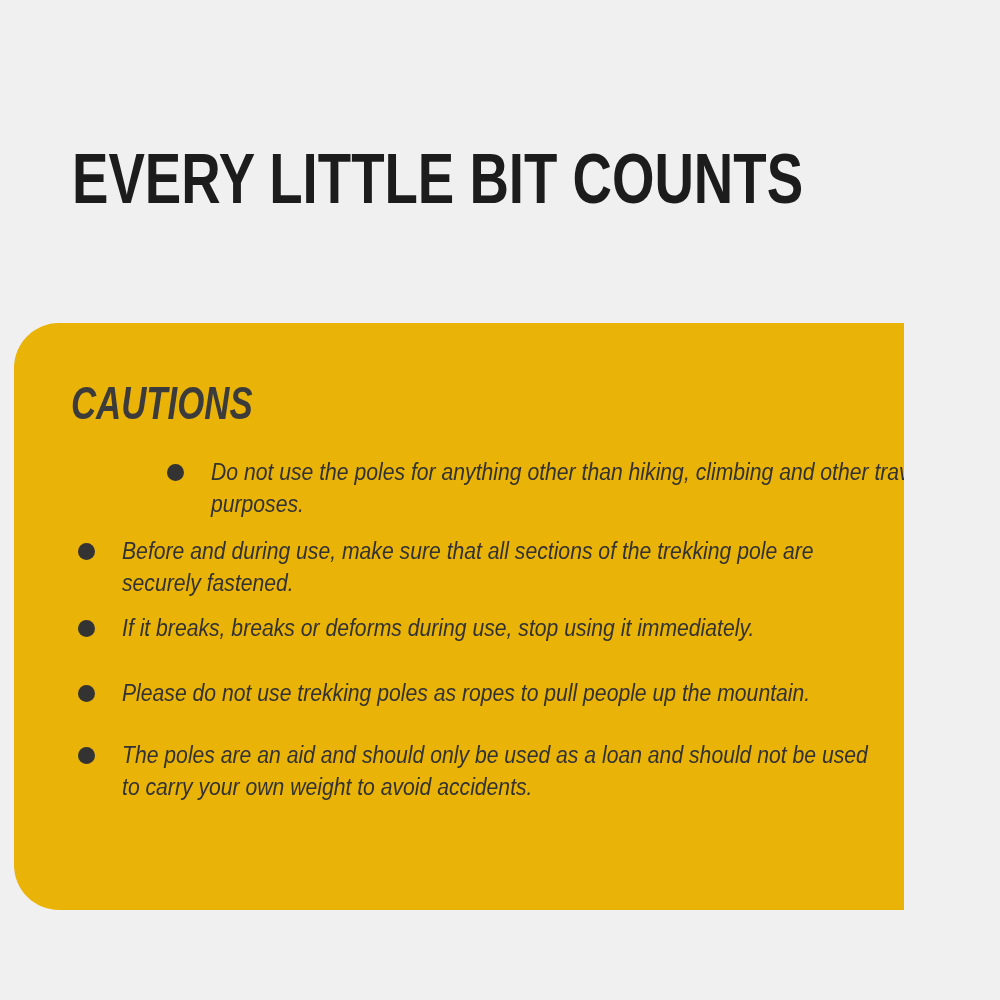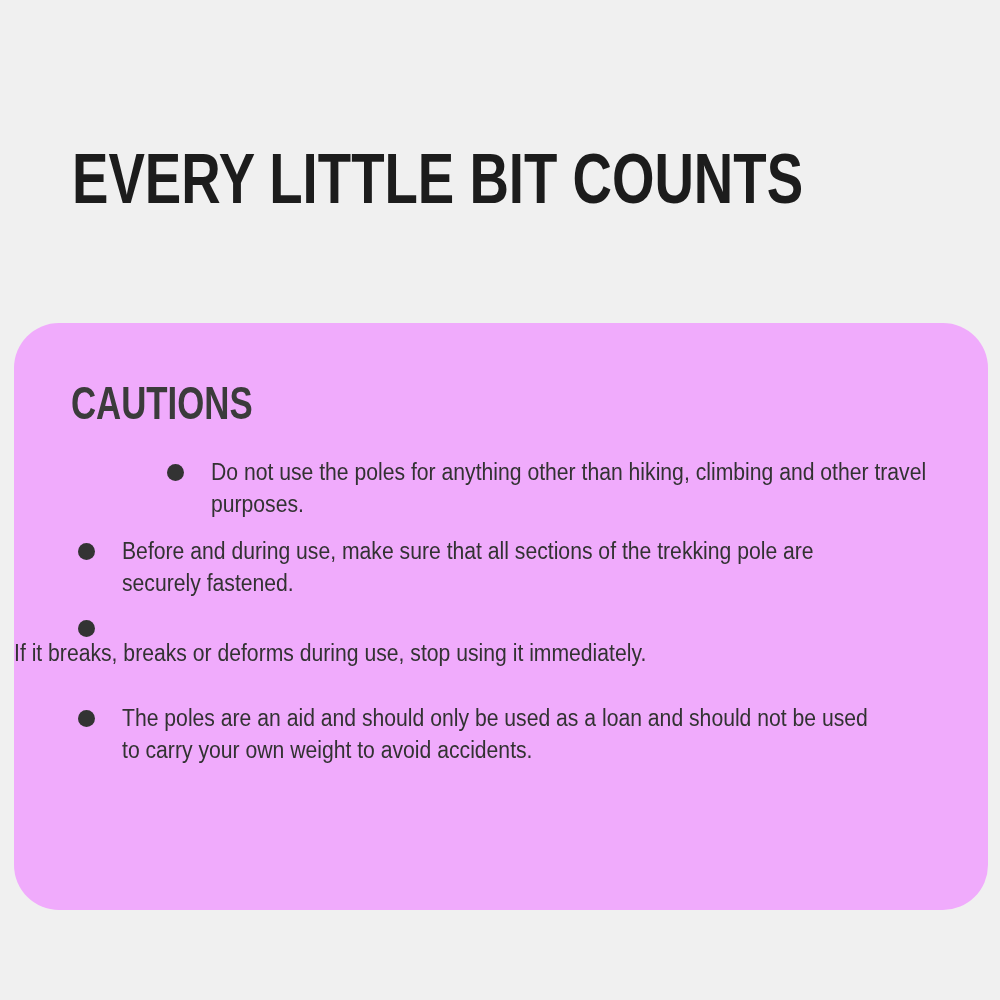--- a/index.html
+++ b/index.html
@@ -3,21 +3,21 @@
 <meta charset="utf-8">
 <style>
   html, body {
     margin: 0;
     padding: 0;
     background: #f0f0f0;
     font-family: "Liberation Sans", sans-serif;
   }
   .page {
     position: relative;
-    width: 1000px;
+    width: 904px;
     height: 1000px;
     background: #f0f0f0;
     overflow: hidden;
   }
   .headline {
     position: absolute;
     left: 72px;
     top: 144px;
     margin: 0;
     font-size: 70px;
@@ -28,22 +28,23 @@
     white-space: pre;
     transform: scaleX(0.78);
     transform-origin: left top;
   }
   .card {
     position: absolute;
     left: 14px;
     top: 323px;
     width: 974px;
     height: 587px;
-    background: #f0abfc;
+    background: #eab308;
     border-radius: 45px;
+    font-style: italic;
   }
   .card-title {
     position: absolute;
     left: 57px;
     top: 56px;
     margin: 0;
     font-size: 47px;
     line-height: 48px;
     font-weight: 700;
     color: #3b3b3b;
@@ -60,21 +61,21 @@
     padding: 0;
     list-style: none;
   }
   .caution-item {
     display: flex;
     align-items: flex-start;
     margin-bottom: 30px;
   }
   .caution-item:nth-child(1) { margin-bottom: 15px; justify-content: flex-end; }
   .caution-item:nth-child(2) { margin-bottom: 13px; }
-  .caution-item:nth-child(3) { margin-bottom: 33px; flex-direction: column; }
+  .caution-item:nth-child(3) { margin-bottom: 33px; }
   .bullet-dot {
     flex: 0 0 17px;
     width: 17px;
     height: 17px;
     margin-left: 64px;
     margin-right: 27px;
     margin-top: 8px;
     border-radius: 50%;
     background: #333333;
   }
@@ -111,20 +112,24 @@
         <span class="caution-text">Before and during use, make sure that all sections of the trekking pole are
 securely fastened.</span>
       </li>
 
       <li class="caution-item">
         <span class="bullet-dot"></span>
         <span class="caution-text">If it breaks, breaks or deforms during use, stop using it immediately.</span>
       </li>
 
 
+      <li class="caution-item">
+        <span class="bullet-dot"></span>
+        <span class="caution-text">Please do not use trekking poles as ropes to pull people up the mountain.</span>
+      </li>
 
       <li class="caution-item">
         <span class="bullet-dot"></span>
         <span class="caution-text">The poles are an aid and should only be used as a loan and should not be used
 to carry your own weight to avoid accidents.</span>
       </li>
 
     </ul>
   </div>
 </div>

